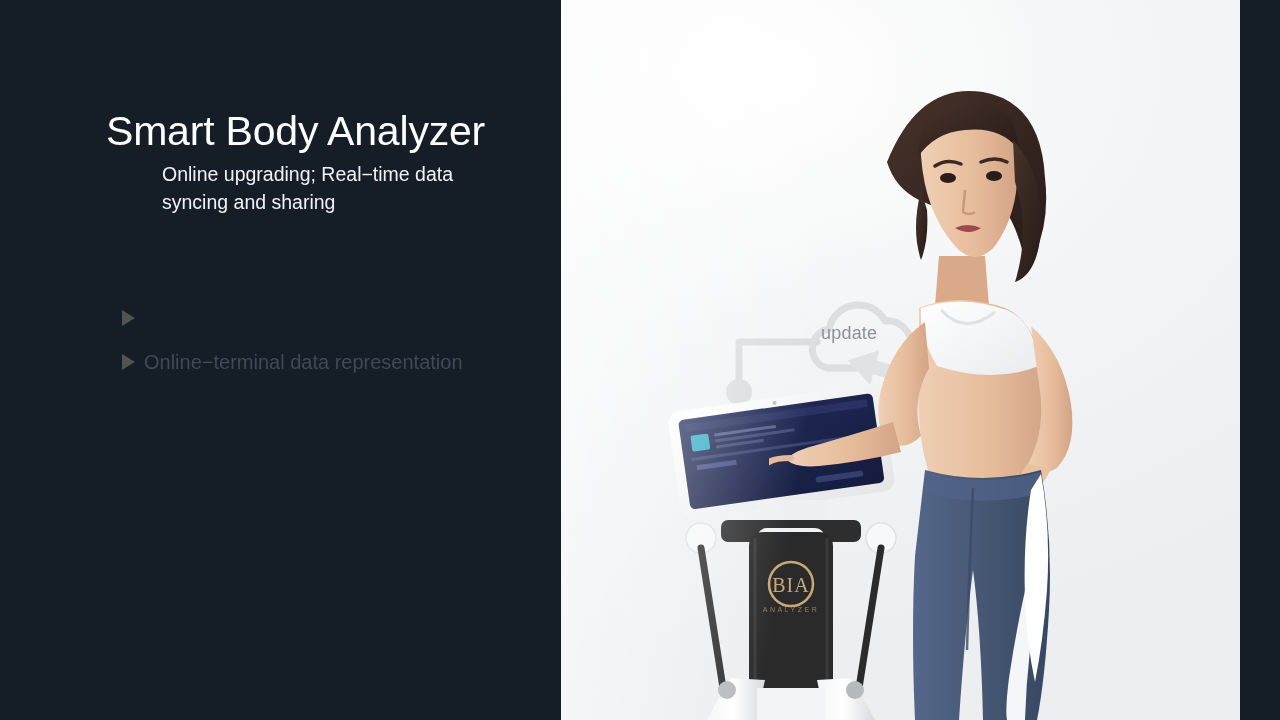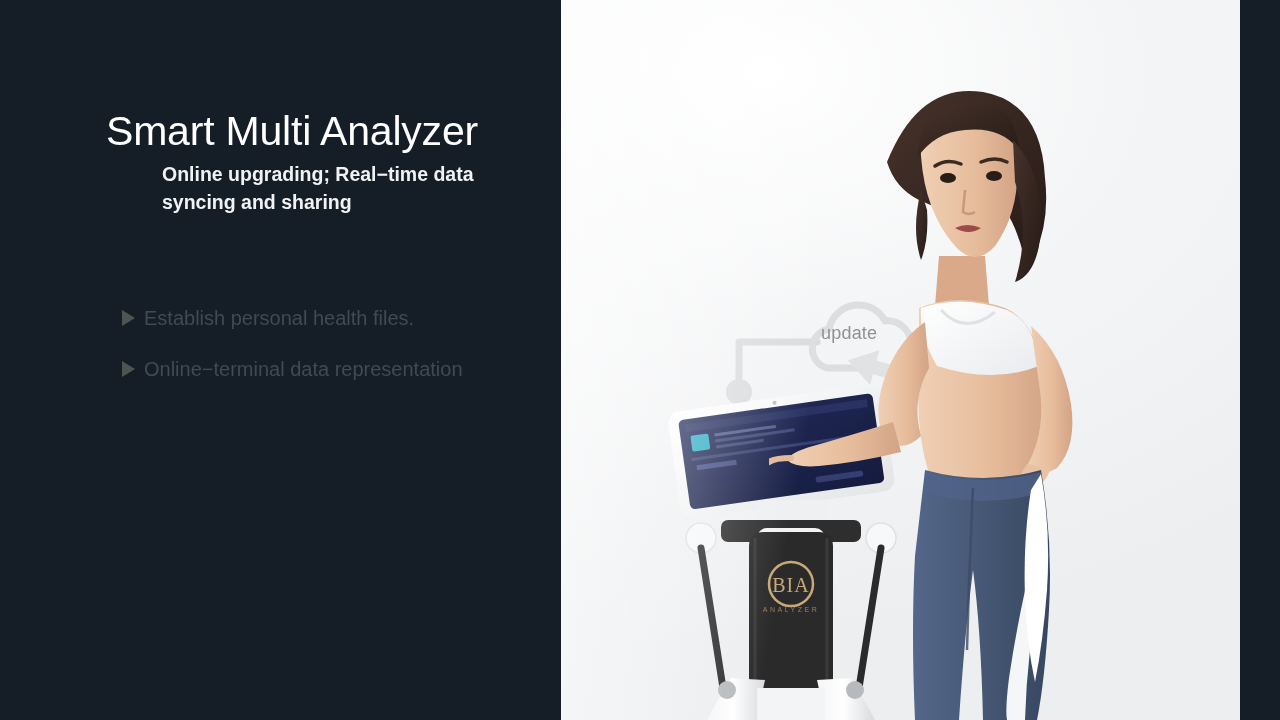--- a/index.html
+++ b/index.html
@@ -19,21 +19,21 @@
   }
 
   #title {
     position:absolute; left:106px; top:108px;
     font-size:41px; font-weight:400; color:#ffffff;
     letter-spacing:-0.2px; white-space:nowrap;
   }
 
   #subtitle {
     position:absolute; left:162px; top:160px; width:330px;
-    font-size:19.5px; font-weight:700; color:#f0f2f4;
+    font-size:19.5px; font-weight:400; color:#f0f2f4;
     line-height:1.45;
   }
 
   #bullets { position:absolute; left:122px; top:280px; width:400px; }
 
   .bullet-row { display:flex; align-items:flex-start; }
   .bullet-block { margin-bottom:0; }
 
   .tri {
     width:0; height:0; flex:0 0 auto;
@@ -86,33 +86,32 @@
     background:#151d27;
   }
 </style>
 </head>
 <body>
 
 <div id="slide">
 
   <div id="text-panel">
 
-    <div id="title">Smart Multi Analyzer</div>
+    <div id="title">Smart Body Analyzer</div>
 
     <div id="subtitle">Online upgrading; Real−time data syncing and sharing</div>
 
     <div id="bullets">
 
 
       <div class="gap-1"></div>
 
       <div class="bullet-block">
         <div class="bullet-row">
           <span class="tri dim"></span>
-          <span class="bullet-text dim">Establish personal health files.</span>
         </div>
       </div>
 
       <div class="gap-2"></div>
 
       <div class="bullet-block">
         <div class="bullet-row">
           <span class="tri dim"></span>
           <span class="bullet-text dim">Online−terminal data representation</span>
         </div>

